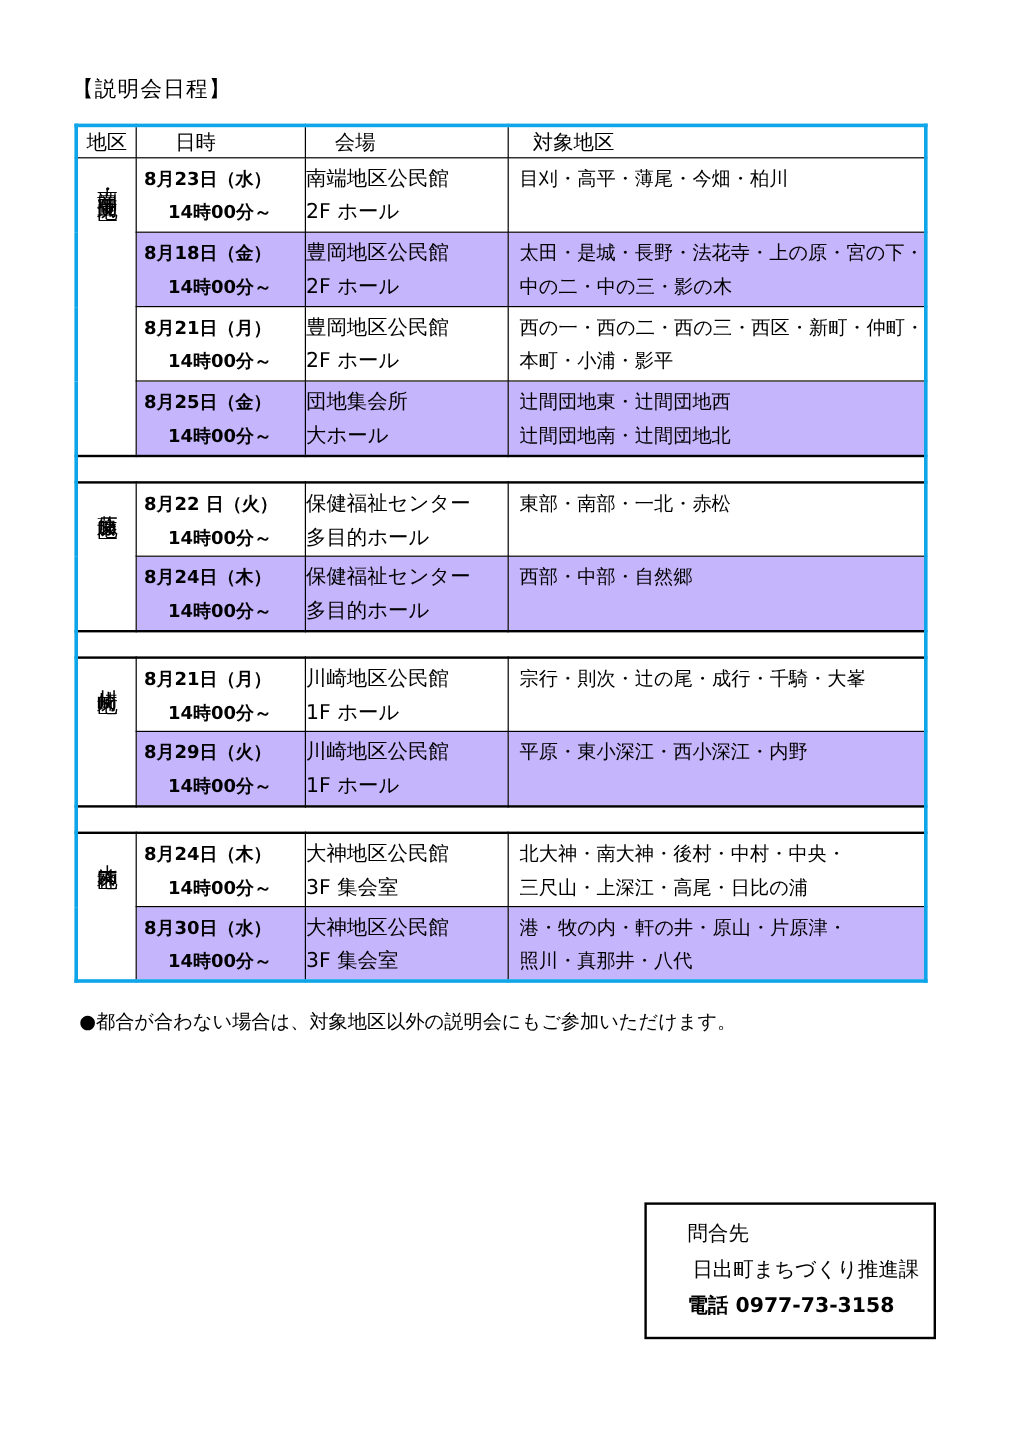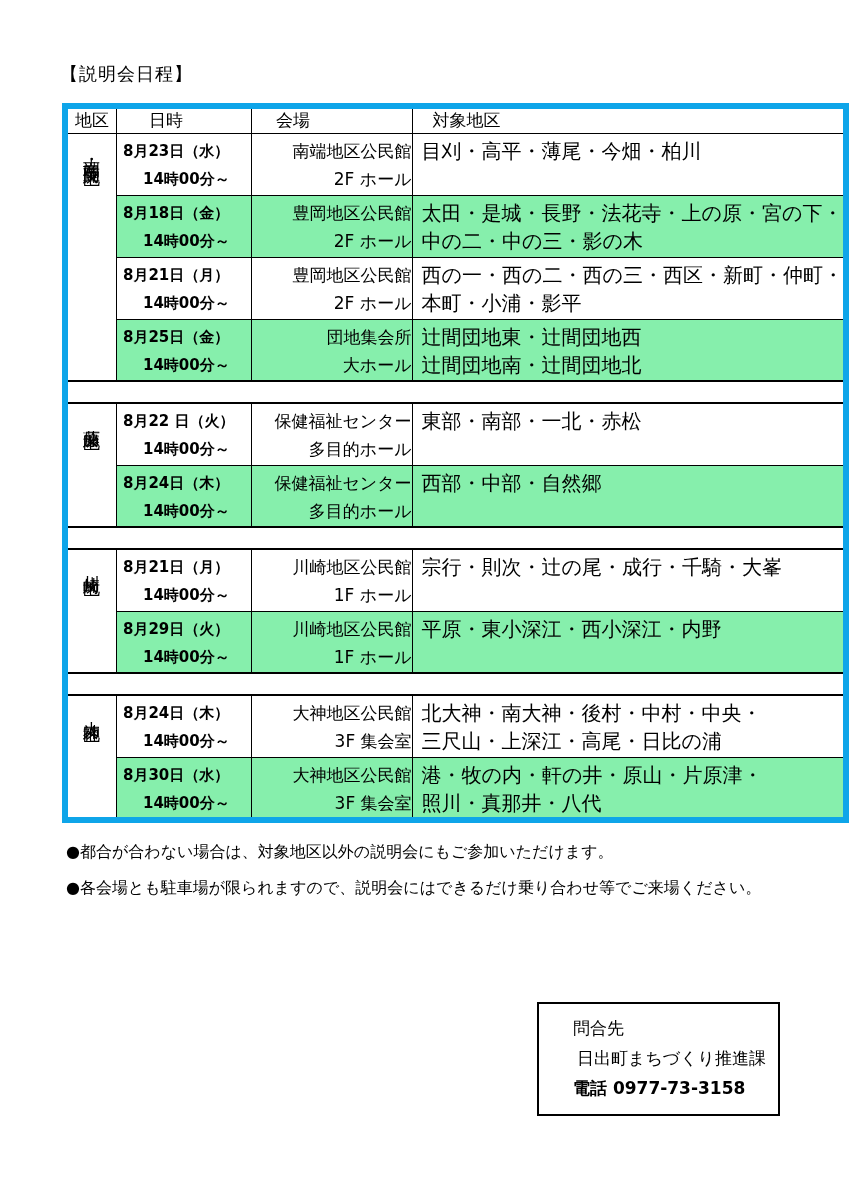--- a/index.html
+++ b/index.html
@@ -11,21 +11,21 @@
     font-family:"DejaVu Sans","Liberation Sans",sans-serif;
     overflow:hidden;
   }
   .title{
     position:absolute;left:60px;top:62px;
     font-size:18px;letter-spacing:1px;
   }
   table.sched{
     position:absolute;left:62px;top:103px;
     border-collapse:collapse;table-layout:fixed;
-    border:6px solid #0ea5e9;
+    border:3px solid #0ea5e9;
   }
   table.sched td{
     border:1px solid #000;
     padding:0;vertical-align:top;
     overflow:hidden;
   }
   tr.hdr{height:27px;}
   tr.hdr td{vertical-align:middle;font-size:17px;}
   .h-district{text-align:center;}
   .h-dt{padding-left:32px !important;}
@@ -42,30 +42,30 @@
     font-size:17px;
     letter-spacing:2px;
     line-height:48px;
   }
   td.c-dt{
     font-weight:bold;font-size:15px;line-height:28px;
     padding:3px 0 0 6px !important;
   }
   .dt2{padding-left:20px;}
   td.c-venue{
-    font-size:17px;line-height:28px;text-align:right;
+    font-size:17px;line-height:28px;text-align:left;
     padding-top:3px !important;
   }
   td.c-target{
-    font-size:20px;line-height:28px;
+    font-size:16px;line-height:28px;
     padding:3px 0 0 9px !important;
     white-space:nowrap;
     margin-left:28px;
   }
-  .sh{background:#86efac;}
+  .sh{background:#c4b5fd;}
   .notes{
     position:absolute;left:66px;top:834px;
     font-size:16px;line-height:36px;
     white-space:nowrap;
   }
   .contact{
     position:absolute;left:537px;top:1002px;
     width:239px;height:101px;
     border:2px solid #000;
     font-size:17px;line-height:30px;
@@ -263,21 +263,20 @@
       <td class="c-target sh">
         <div>港・牧の内・軒の井・原山・片原津・</div>
         <div>照川・真那井・八代</div>
       </td>
     </tr>
   </tbody>
     </table>
 
   <div class="notes">
     <div>●都合が合わない場合は、対象地区以外の説明会にもご参加いただけます。</div>
-    <div>●各会場とも駐車場が限られますので、説明会にはできるだけ乗り合わせ等でご来場ください。</div>
   </div>
 
   <div class="contact">
     <div class="l1">問合先</div>
     <div class="l2">日出町まちづくり推進課</div>
     <div class="l3">電話 0977-73-3158</div>
   </div>
 
 </div>
 

